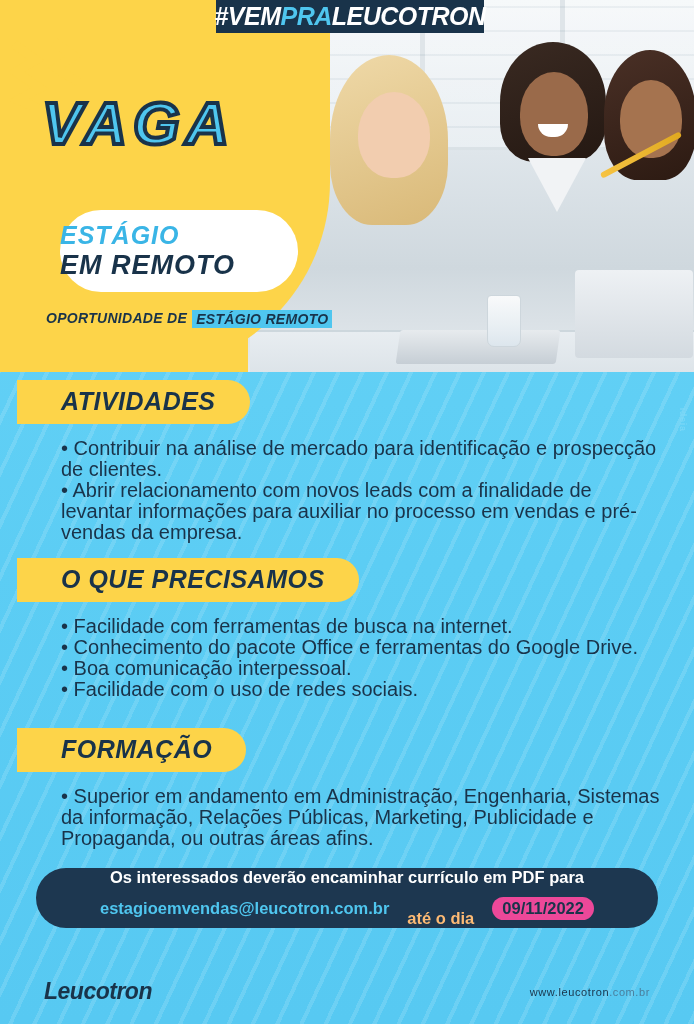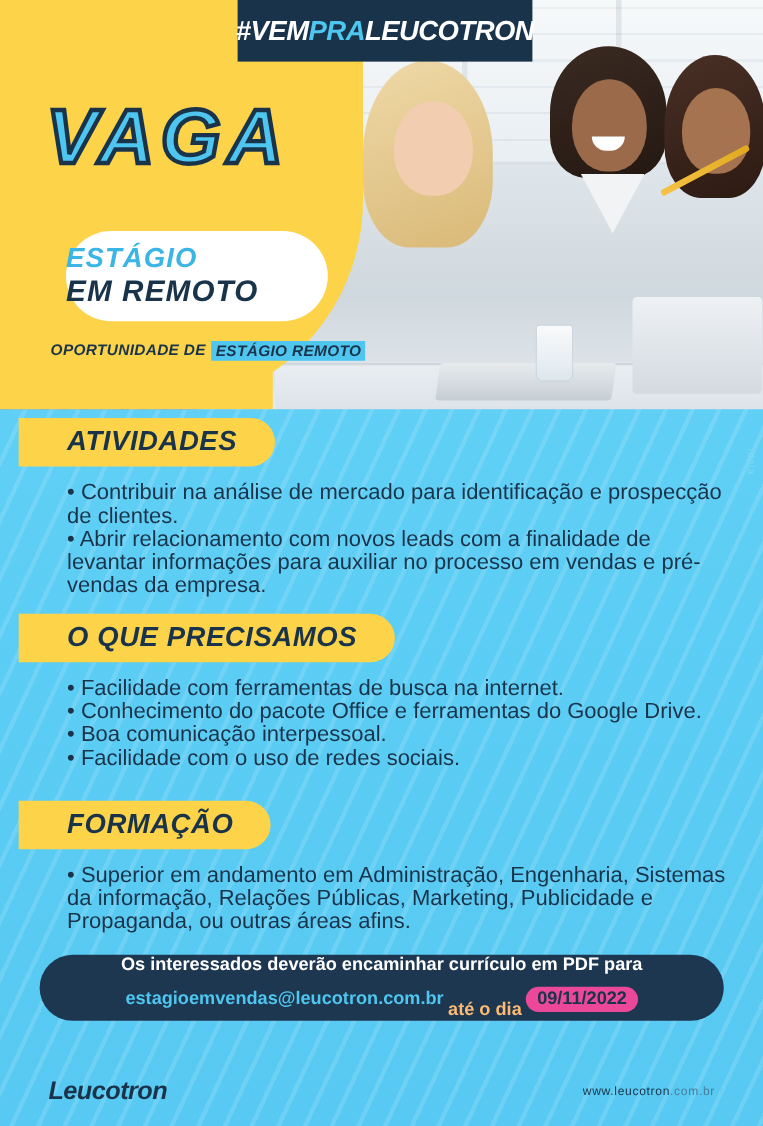--- a/index.html
+++ b/index.html
@@ -147,35 +147,35 @@
   .yellow-blob-2 {
     position:absolute; left:0; top:0; width:248px; height:372px;
     background:#fdd449;
   }
 
   
   .zigzag { position:absolute; left:10px; top:38px; width:95px; height:72px; }
 
   
   .hashtag-bar {
-    position:absolute; left:216px; top:0; width:268px; height:56px;
+    position:absolute; left:216px; top:0; width:268px; height:33px;
     background:#19334a;
     display:flex; align-items:center; justify-content:center;
     z-index:6;
   }
   .hashtag-bar .txt {
     font-size:25px; font-weight:bold; font-style:italic;
     letter-spacing:-0.5px; color:#fff;
   }
   .hashtag-bar .txt .accent { color:#4fc6ef; }
 
   
   .vaga {
     position:absolute; left:42px; top:78px;
-    font-size:70px; line-height:92px;
+    font-size:60px; line-height:92px;
     font-weight:bold; font-style:italic;
     letter-spacing:6px;
     color:#4fc6ef;
     -webkit-text-stroke:4px #19334a;
     z-index:7;
     text-shadow:0 0 0 #19334a;
   }
 
   
   .pill {
@@ -226,21 +226,21 @@
   .sec-body p { margin-bottom:0; }
 
   
   .contact {
     position:absolute; left:36px; top:868px; width:622px; height:60px;
     background:#1d3750; border-radius:34px;
     display:flex; flex-direction:column; align-items:center; justify-content:center;
     gap:2px;
   }
   .contact .c1 { color:#fff; font-size:16.5px; font-weight:bold; }
-  .contact .c2 { font-size:16.5px; font-weight:bold; color:#4fc6ef; display:flex; align-items:center; gap:4px;}
+  .contact .c2 { font-size:16.5px; font-weight:bold; color:#4fc6ef; display:flex; align-items:center; gap:18px;}
   .contact .c2 .plain { color:#fdba74; font-weight:bold;margin-top:20px; }
   .contact .date {
     background:#ec4899; color:#19334a; border-radius:14px; padding:2px 10px; font-weight:bold;
   }
 
   
   .footer-logo {
     position:absolute; left:44px; top:978px;
     font-size:23px; font-weight:bold; font-style:italic; color:#19334a; letter-spacing:-0.5px;
   }

